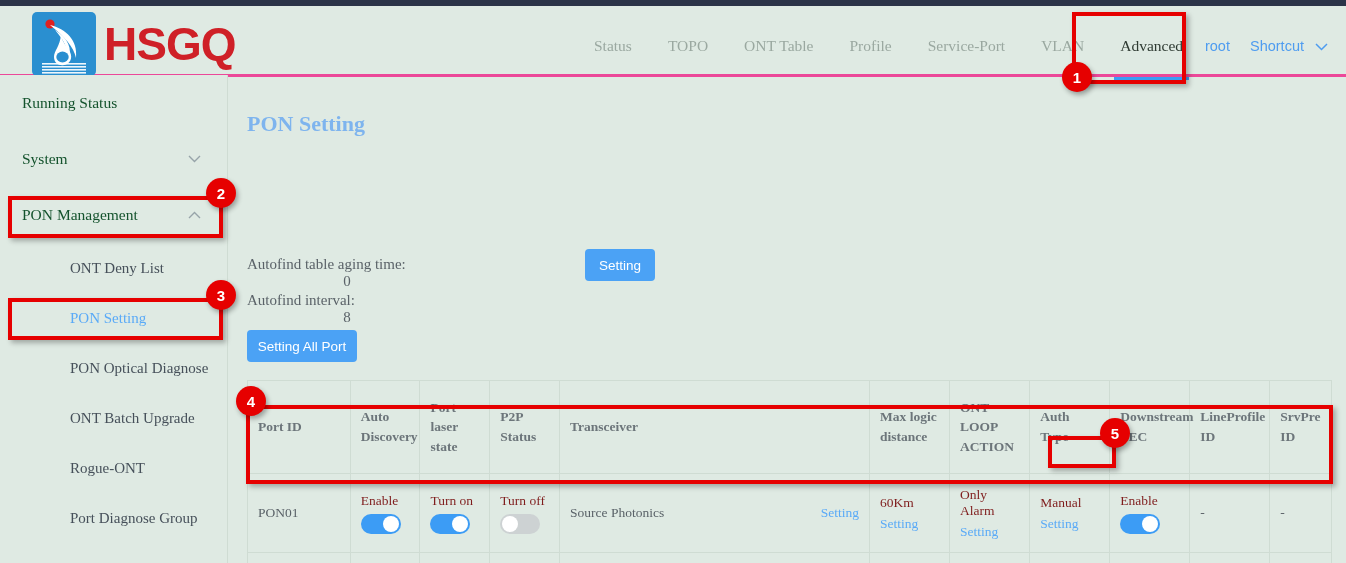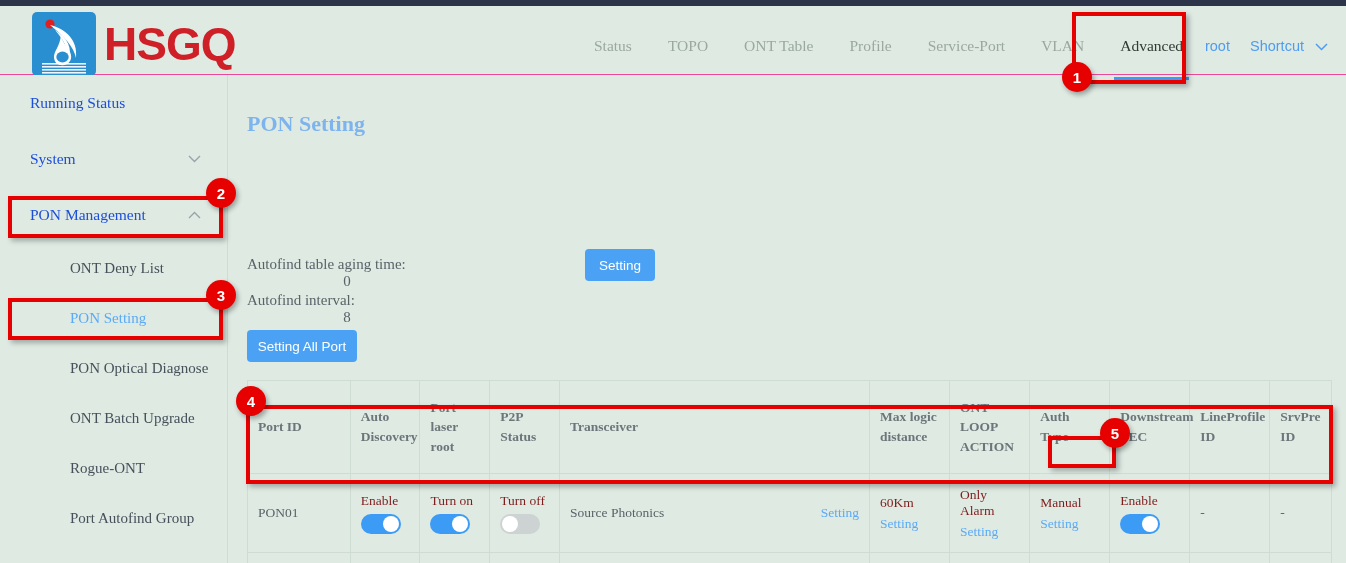--- a/index.html
+++ b/index.html
@@ -6,41 +6,41 @@
   body{
     width:1346px;height:563px;overflow:hidden;position:relative;
     background:#dfeae3;
     font-family:"Liberation Serif", serif;
     color:#5a6268;
   }
   .topstrip{position:absolute;left:0;top:0;width:1346px;height:6px;background:#2b3448;}
 
   
   .header{position:absolute;left:0;top:6px;width:1346px;height:68px;background:#dfeae3;
-          border-bottom:1px solid #ec4899;}
+          border-bottom:3px solid #ec4899;}
   .logo-wrap{position:absolute;left:33px;top:7px;display:flex;align-items:center;gap:9px;}
   .logo-mark{width:62px;height:62px;border-radius:4px;background:#2a8fd0;position:relative;overflow:hidden;
              box-shadow:0 0 0 1px #2a8fd0;}
   .logo-text{font-family:"Liberation Sans", sans-serif;font-weight:bold;font-size:46px;color:#cf2027;
              letter-spacing:-1px;line-height:1;}
 
   .nav{position:absolute;left:576px;top:6px;height:68px;display:flex;align-items:center;}
   .nav-item{font-family:"Liberation Serif", serif;font-size:15.5px;color:#9aa8a0;padding:0 18px;
             height:68px;display:flex;align-items:center;position:relative;cursor:pointer;white-space:nowrap;}
   .nav-item.active{color:#2f3b33;}
   .nav-item.active:after{content:"";position:absolute;left:12px;right:12px;bottom:0;height:3px;background:#3c9cf5;}
   .usr{position:absolute;right:18px;top:6px;height:68px;display:flex;align-items:center;gap:20px;
        font-family:"Liberation Sans", sans-serif;font-size:14.5px;color:#4e9cf0;}
   .usr span{cursor:pointer;}
   .chev{display:inline-block;margin-left:7px;}
 
   
   .sidebar{position:absolute;left:0;top:75px;width:227px;height:488px;background:#dfeae3;
            border-right:1px solid #cfdcd3;}
-  .side-item{height:56px;display:flex;align-items:center;padding-left:30px;font-size:15.5px;color:#1d4ed8;
+  .side-item{height:56px;display:flex;align-items:center;padding-left:22px;font-size:15.5px;color:#14532d;
              cursor:pointer;position:relative;}
   .side-item .caret{position:absolute;right:26px;color:#97a4a9;font-size:11px;}
   .side-sub{height:50px;display:flex;align-items:center;padding-left:70px;font-size:15px;color:#46505a;cursor:pointer;}
   .side-sub.active{color:#5aaaf7;}
 
   
   .main{position:absolute;left:228px;top:75px;width:1118px;height:488px;}
   .page-title{position:absolute;left:19px;top:36px;font-size:22px;font-weight:bold;color:#7eb4ee;}
 
   .frow{position:absolute;display:flex;align-items:center;font-size:15px;color:#5a6268;flex-direction:column;}
@@ -154,21 +154,21 @@
   <div class="side-sub">
     <span>PON Optical Diagnose</span>
   </div>
   <div class="side-sub">
     <span>ONT Batch Upgrade</span>
   </div>
   <div class="side-sub">
     <span>Rogue-ONT</span>
   </div>
   <div class="side-sub">
-    <span>Port Autofind Group</span>
+    <span>Port Diagnose Group</span>
   </div>
 </div>
 
 <div class="main">
 
   <div class="page-title">PON Setting</div>
 
   <div class="frow f1">
     <div class="flabel">Autofind table aging time:</div>
     <div class="fvalue">0</div>
@@ -193,21 +193,21 @@
         <col style="width:78px">
         <col style="width:78px">
       <col style="width:78px">
         <col style="width:78px">
         <col style="width:60px">
     </colgroup>
     <thead>
       <tr>
         <th>Port ID</th>
         <th>Auto Discovery</th>
-        <th>Port laser root</th>
+        <th>Port laser state</th>
         <th>P2P Status</th>
         <th>Transceiver</th>
         <th>Max logic distance</th>
         <th>ONT LOOP ACTION</th>
         <th>Auth Type</th>
         <th>Downstream FEC</th>
         <th>LineProfile ID</th>
         <th>SrvPre ID</th>
       </tr>
     </thead>

